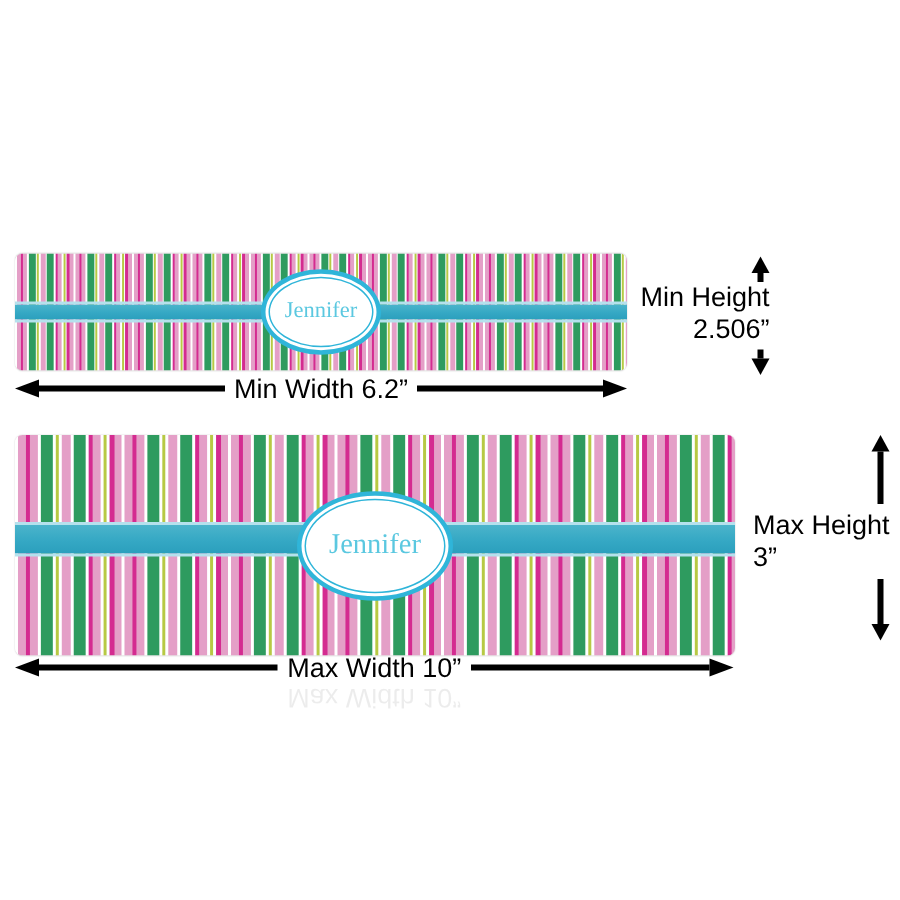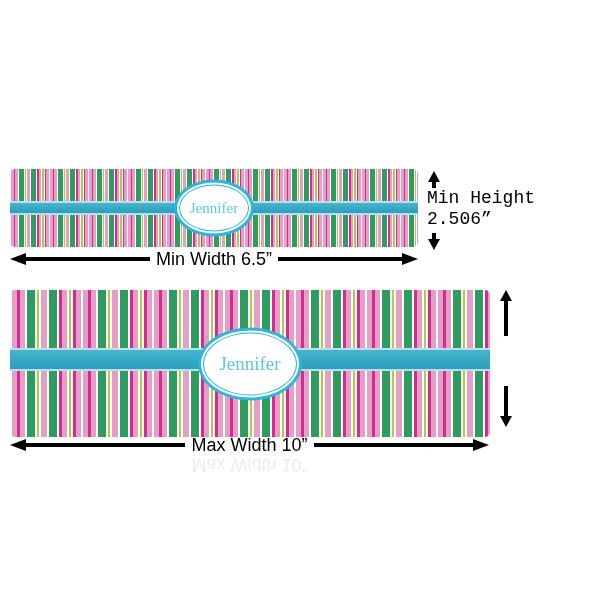--- a/index.html
+++ b/index.html
@@ -66,21 +66,21 @@
   .dim-text { font-size:18px; line-height:21px; color:#000; white-space:nowrap; }
 
   .h-dim { position:absolute; display:flex; align-items:center; gap:6px; height:18px; }
   .h-seg { display:flex; align-items:center; flex:1; }
   .h-line { height:4px; background:#000; flex:1; }
   .head-left  { width:0; height:0; border-top:6px solid transparent; border-bottom:6px solid transparent; border-right:16px solid #000; }
   .head-right { width:0; height:0; border-top:6px solid transparent; border-bottom:6px solid transparent; border-left:16px solid #000; }
   #min-width-dim { left:10px; top:238px; width:408px; }
   #max-width-dim { left:10px; top:424px; width:479px; }
 
-  .v-dim { position:absolute; display:flex; flex-direction:column; align-items:flex-start;font-family:Liberation Mono, monospace; }
+  .v-dim { position:absolute; display:flex; flex-direction:column; align-items:flex-end; }
   .v-seg { display:flex; flex-direction:column; align-items:center; margin-left:1px; }
   .v-line { width:4px; background:#000; }
   .head-up   { width:0; height:0; border-left:6px solid transparent; border-right:6px solid transparent; border-bottom:11px solid #000; }
   .head-down { width:0; height:0; border-left:6px solid transparent; border-right:6px solid transparent; border-top:11px solid #000; }
   #min-height-dim { left:427px; top:159px; }
   #min-height-dim .v-line { height:6px; }
   #min-height-dim .dim-text:first-of-type { margin-top:2px; }
   #min-height-dim .v-seg.down { margin-top:3px; }
   #max-height-dim { left:497px; top:278px; height:137px; justify-content:space-between; }
   #max-height-dim .v-seg { margin-left:3px; }
@@ -116,38 +116,42 @@
       <div class="v-line"></div>
       <div class="head-down"></div>
     </div>
   </div>
 
   <div class="h-dim" id="min-width-dim">
     <div class="h-seg">
       <div class="head-left"></div>
       <div class="h-line"></div>
     </div>
-    <span class="dim-text">Min Width 6.5”</span>
+    <span class="dim-text">Min Width 6.2”</span>
     <div class="h-seg">
       <div class="h-line"></div>
       <div class="head-right"></div>
     </div>
   </div>
 
   <div class="label" id="label-max">
     <div class="ribbon"></div>
     <div class="oval">
       <span class="name">Jennifer</span>
     </div>
   </div>
 
   <div class="v-dim" id="max-height-dim">
     <div class="v-seg up">
       <div class="head-up"></div>
       <div class="v-line up-line"></div>
+    </div>
+    <div>
+      <div class="dim-text">Max Height</div>
+      <div class="dim-text">3”</div>
     </div>
     <div class="v-seg down">
       <div class="v-line down-line"></div>
       <div class="head-down"></div>
     </div>
   </div>
 
   <div class="h-dim" id="max-width-dim">
     <div class="h-seg">
       <div class="head-left"></div>

